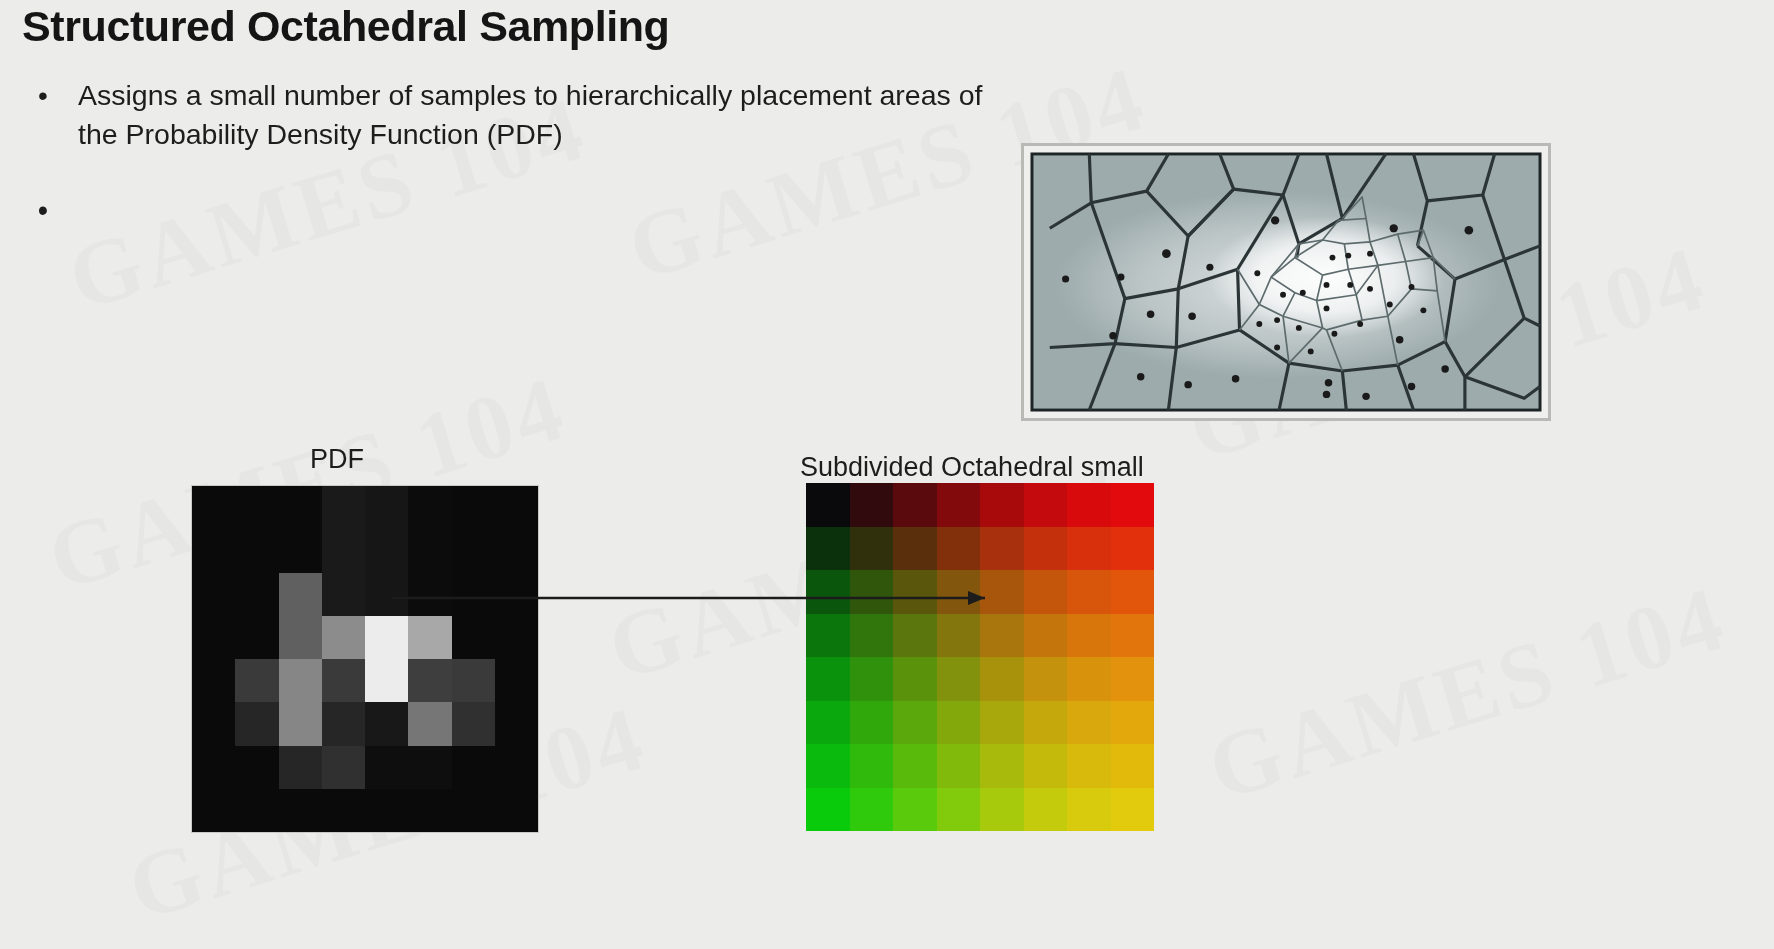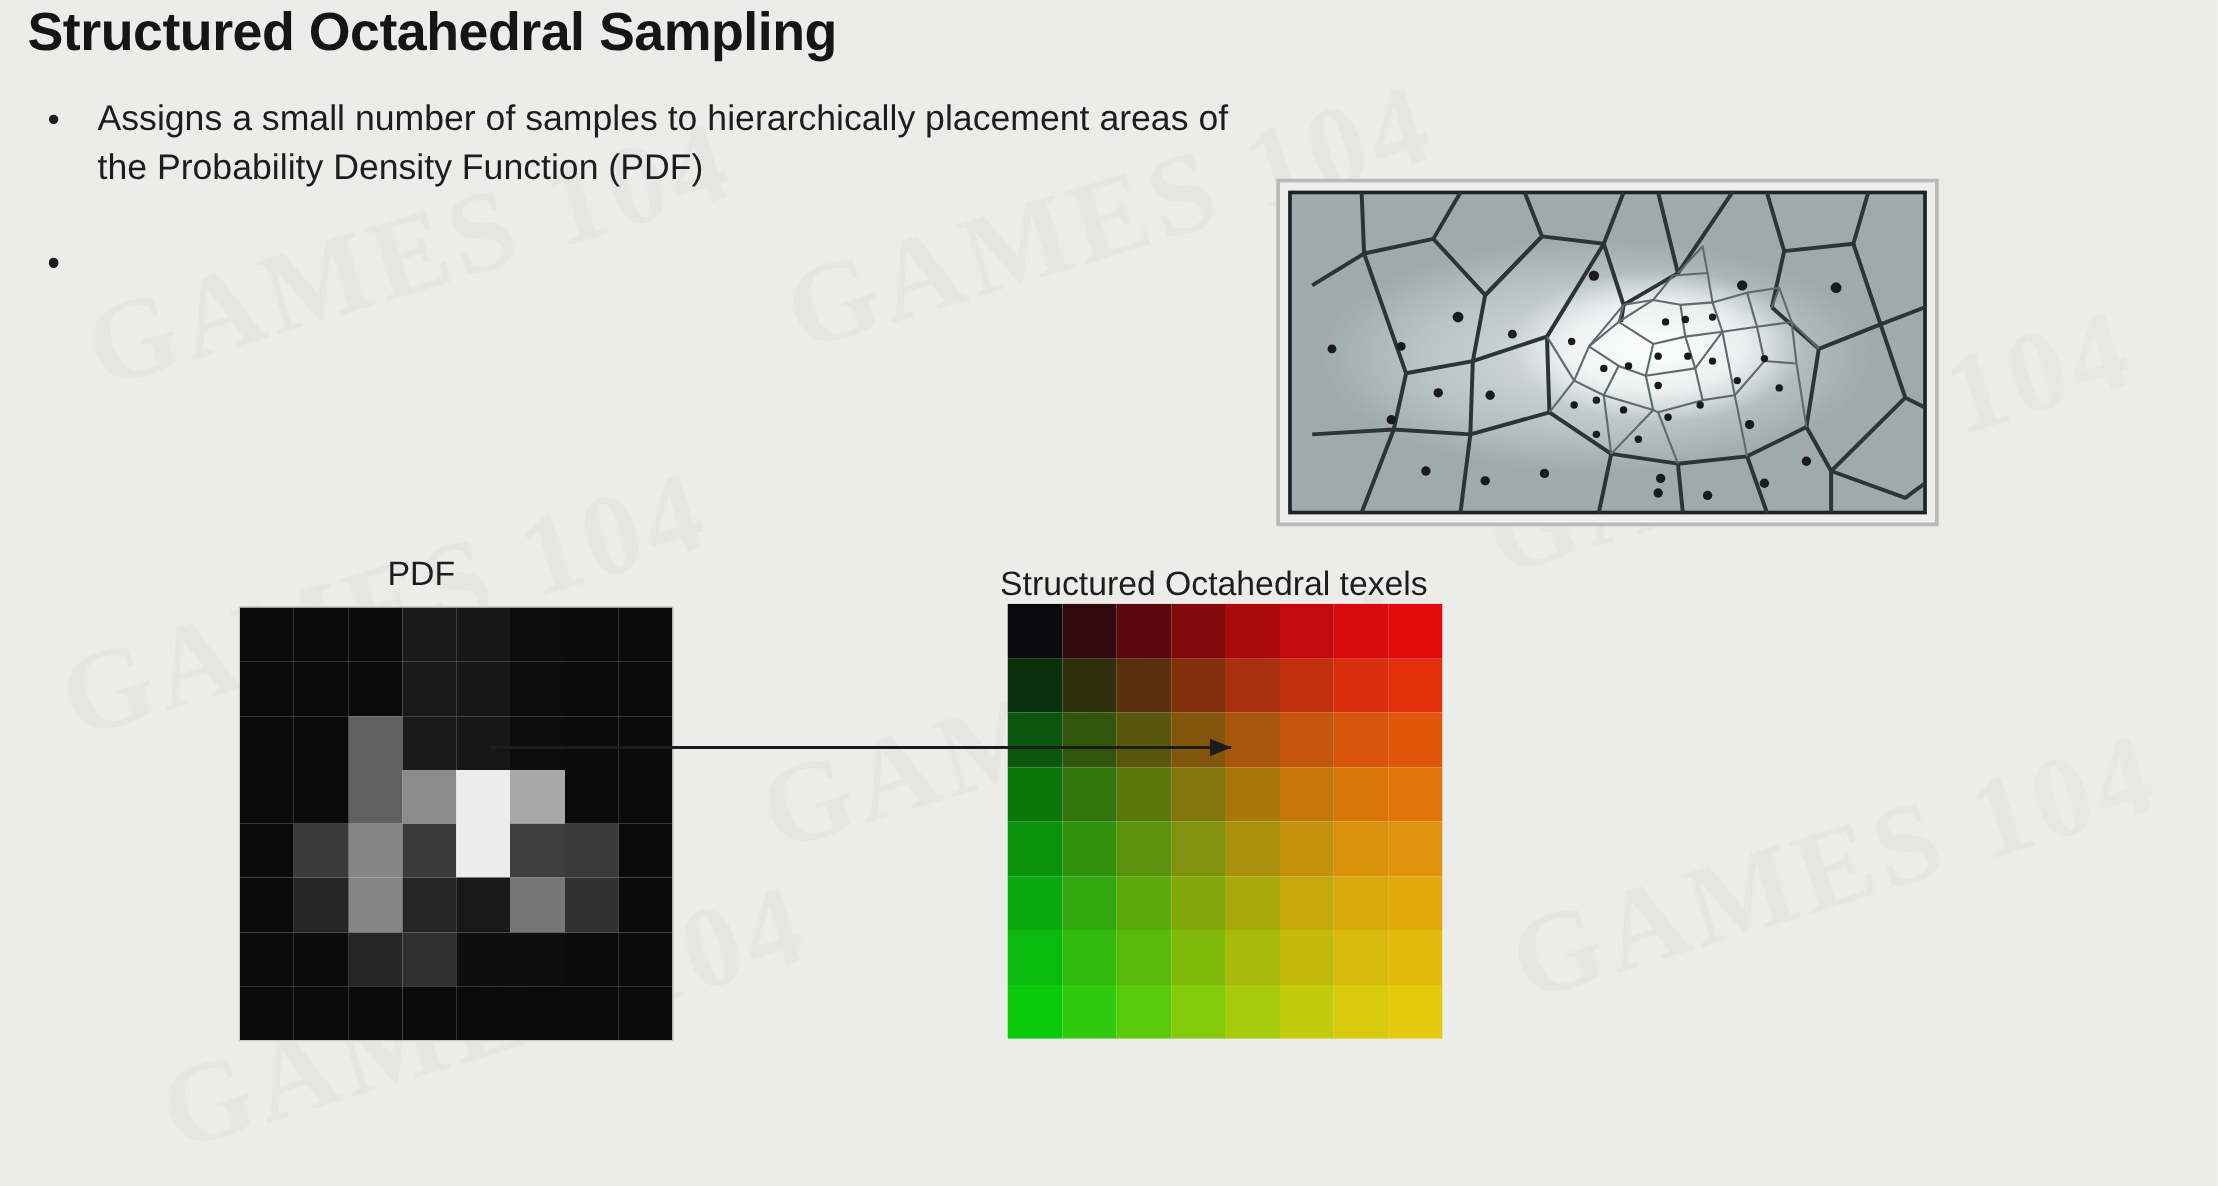--- a/index.html
+++ b/index.html
@@ -286,21 +286,21 @@
           <circle cx="302" cy="236" r="3.8"></circle>
         <circle cx="340" cy="250" r="3.8"></circle>
           <circle cx="386" cy="240" r="3.8"></circle>
         <circle cx="420" cy="222" r="3.8"></circle>
           <circle cx="300" cy="248" r="3.8"></circle>
       </g>
     </svg>
   </div>
 
   <div class="fig-label label-pdf">PDF</div>
-  <div class="fig-label label-texels">Structured Octahedral texels</div>
+  <div class="fig-label label-texels">Subdivided Octahedral small</div>
 
   <div class="pdf-grid">
       <div style="background: rgb(10, 10, 10);"></div>
       <div style="background: rgb(10, 10, 10);"></div>
       <div style="background: rgb(10, 10, 10);"></div>
       <div style="background: rgb(26, 26, 26);"></div>
       <div style="background: rgb(22, 22, 22);"></div>
       <div style="background: rgb(12, 12, 12);"></div>
       <div style="background: rgb(10, 10, 10);"></div>
       <div style="background: rgb(10, 10, 10);"></div>

